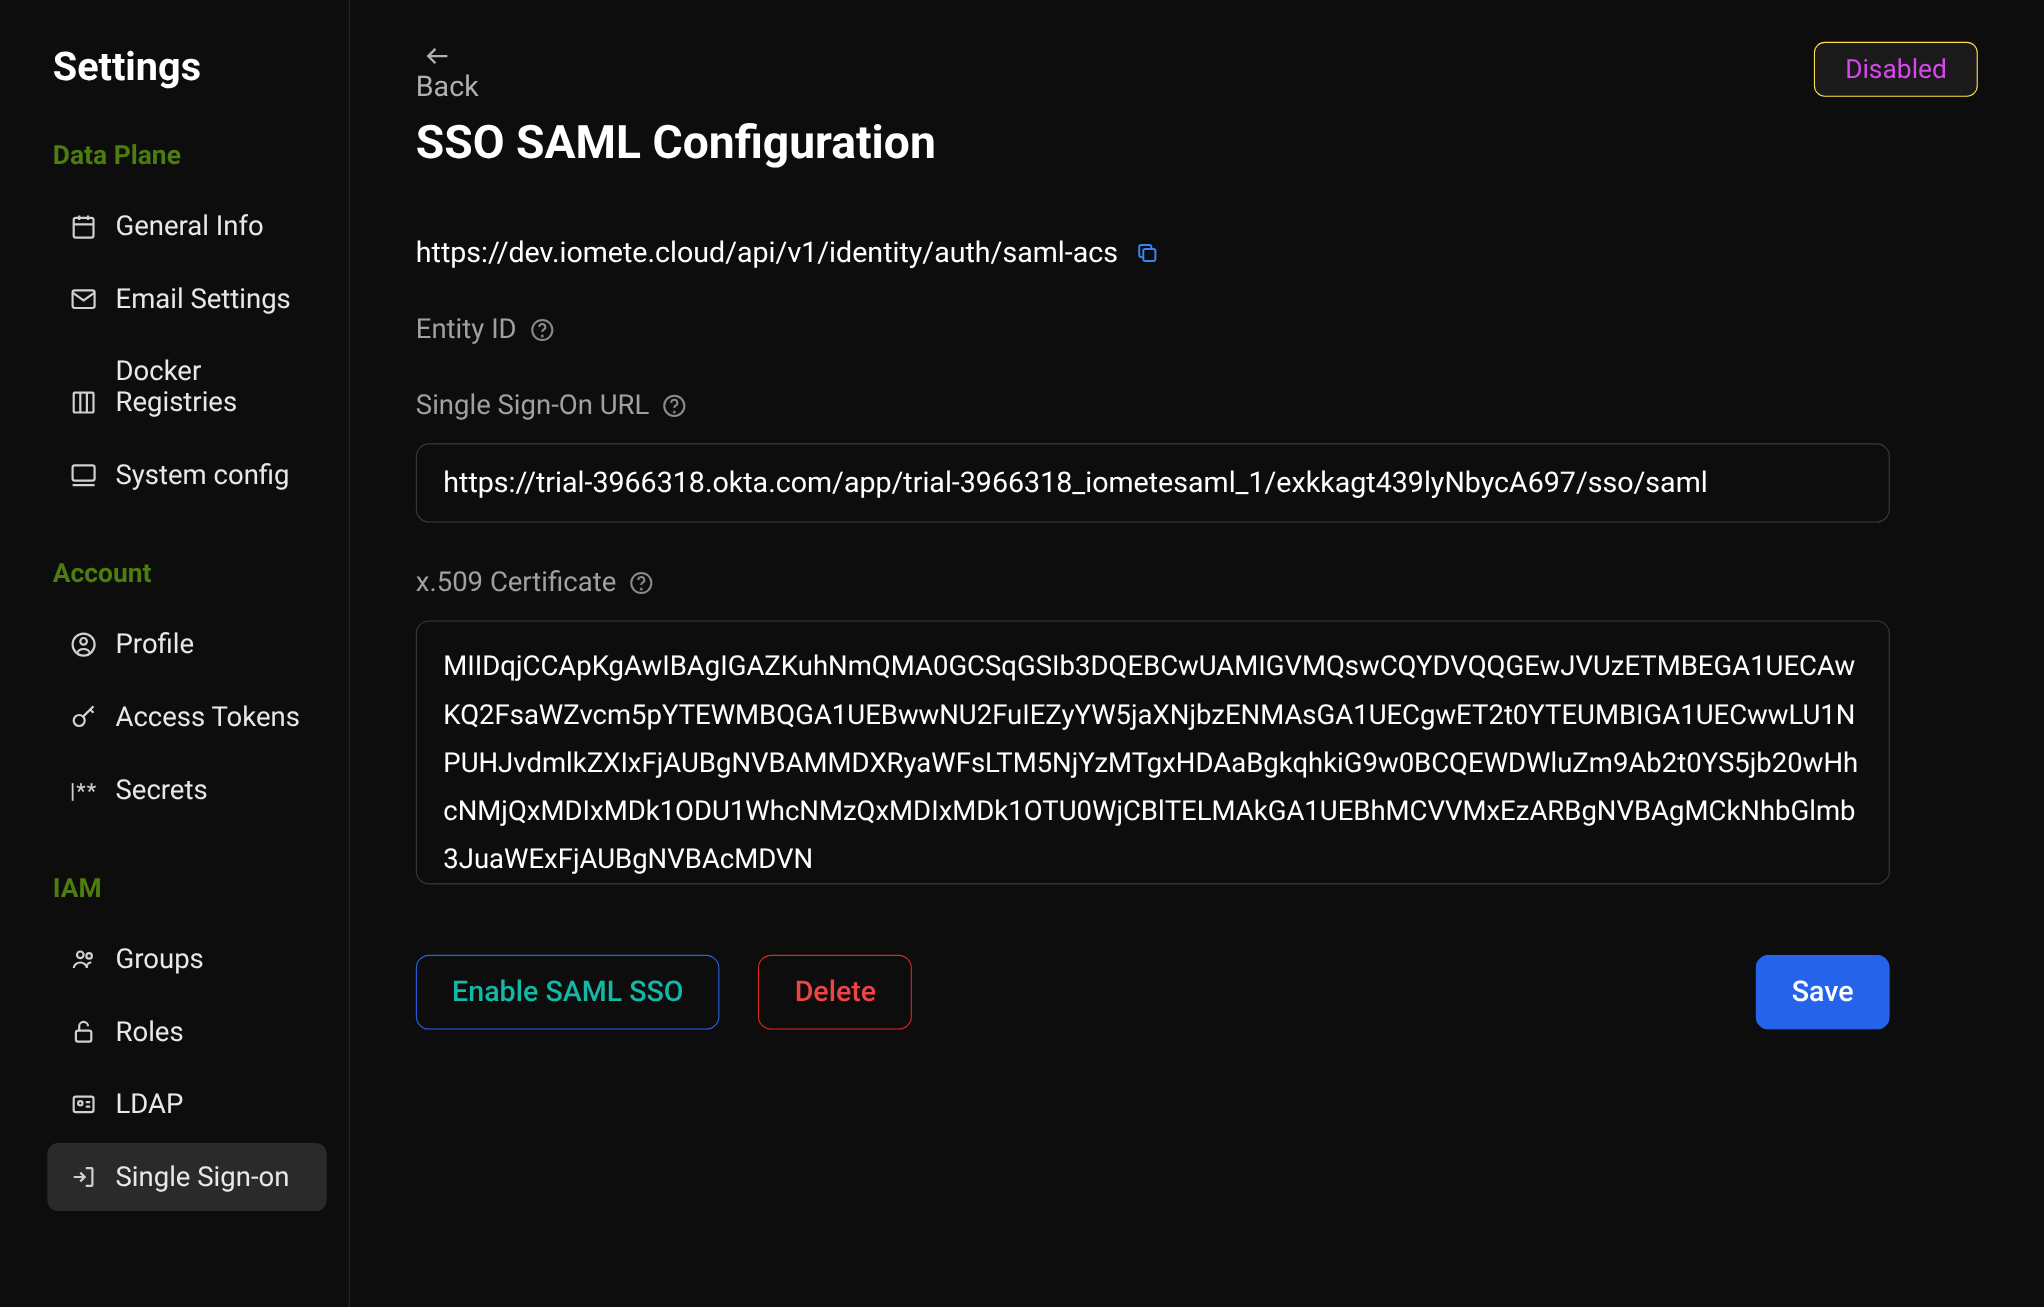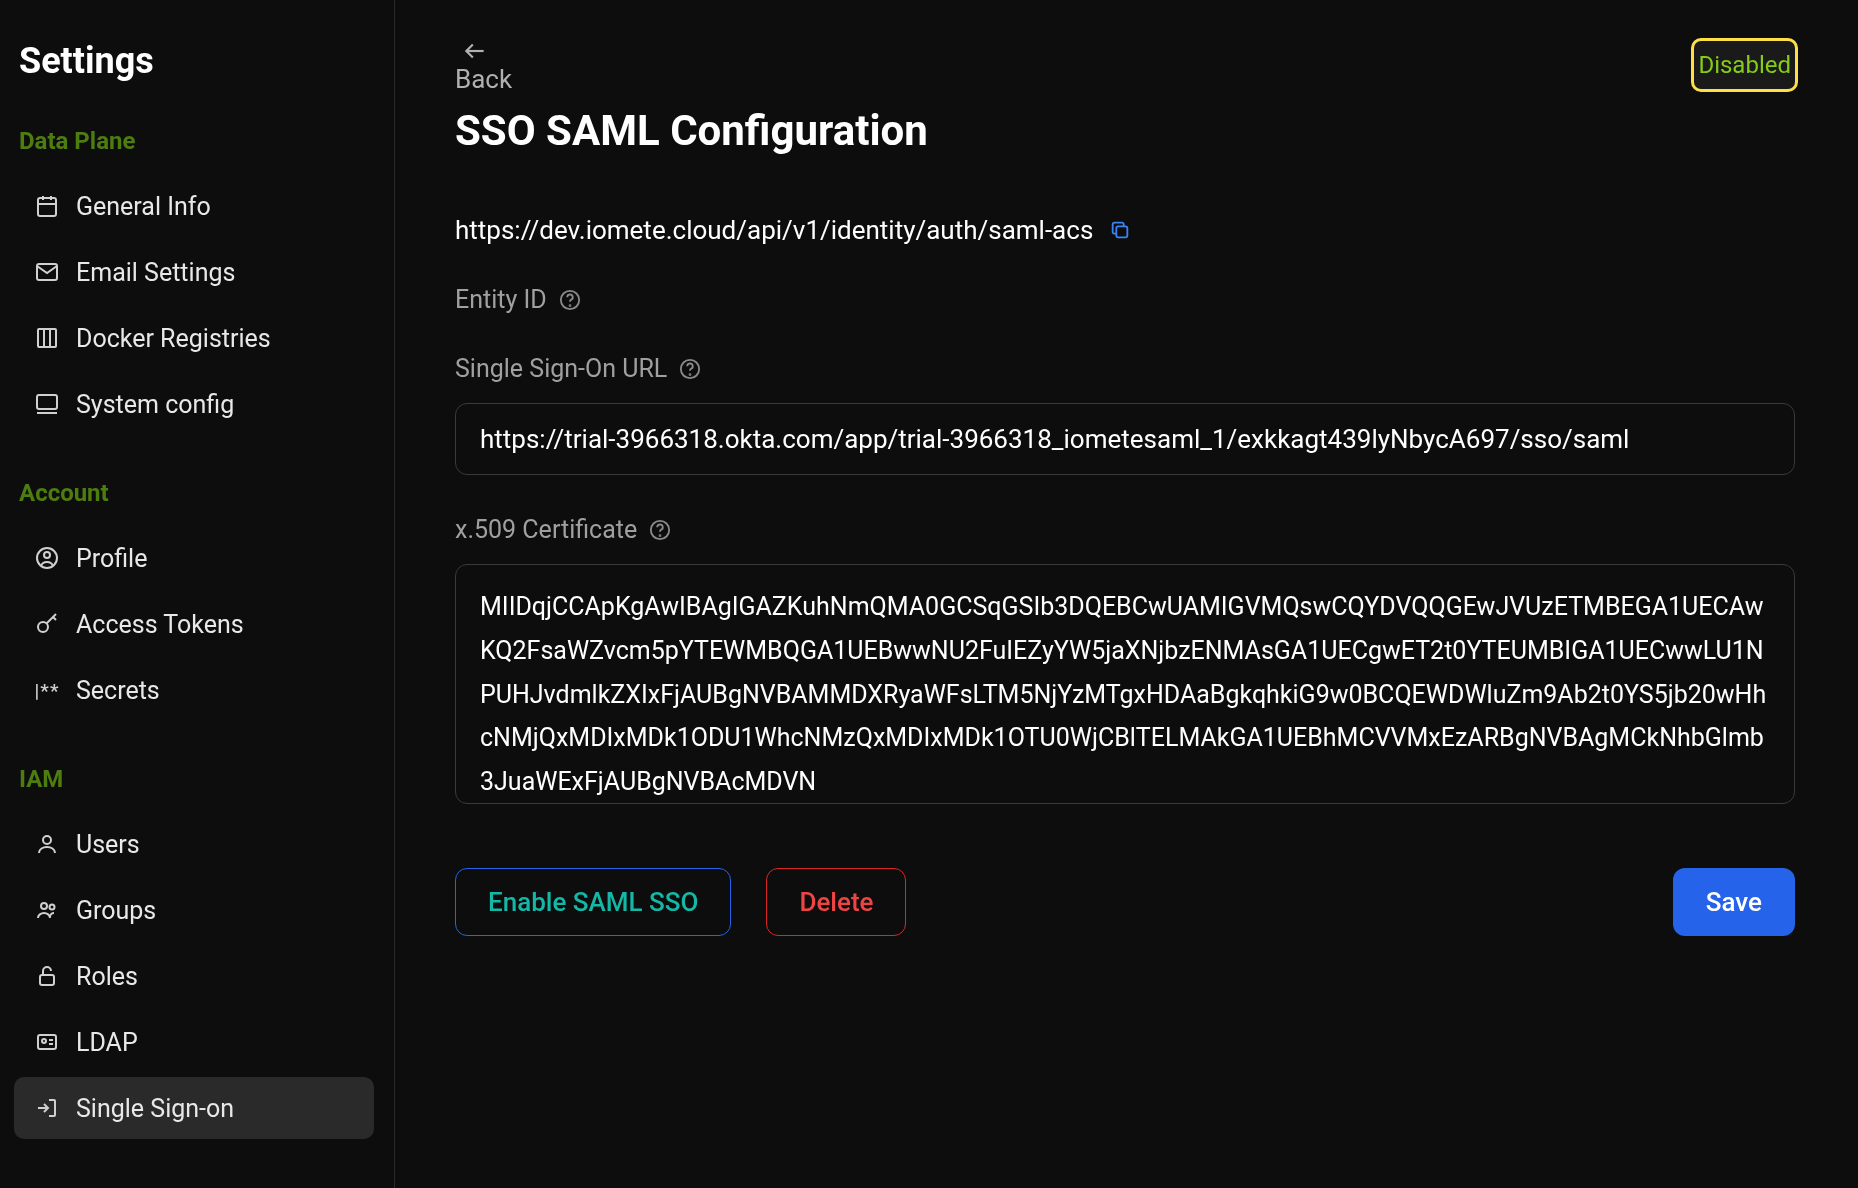--- a/index.html
+++ b/index.html
@@ -10,24 +10,24 @@
     body {
       font-family: -apple-system, BlinkMacSystemFont, "Segoe UI", Roboto, sans-serif;
       background: #0d0d0d;
       color: #e8e8e8;
       display: flex;
       width: 1858px;
       height: 1188px;
       overflow: hidden;
     }
     .sidebar {
-      width: 395px;
+      width: 318px;
       background: #0d0d0d;
       border-right: 1px solid #2a2a2a;
-      padding: 40px 20px 20px 14px;
+      padding: 40px 20px 20px 43px;
       overflow-y: auto;
     }
     .sidebar-title {
       font-size: 36px;
       font-weight: 700;
       color: #fff;
       margin-bottom: 45px;
       padding-left: 5px;
     }
     .section-label {
@@ -87,25 +87,25 @@
       margin-right: 18px;
     }
     .page-title {
       font-size: 42px;
       font-weight: 700;
       color: #fff;
       margin-bottom: 60px;
     }
     .status-badge {
       display: inline-block;
-      padding: 10px 4px;
-      border: 3px solid #fde047;
+      padding: 10px 27px;
+      border: 1px solid #fde047;
       border-radius: 10px;
       font-size: 24px;
-      color: #84cc16;
+      color: #d946ef;
       background: #1a1a1a;
     }
     .form-group {
       margin-bottom: 40px;
     }
     .form-label {
       display: flex;
       align-items: center;
       font-size: 25px;
       color: #a0a0a0;
@@ -273,29 +273,20 @@
     <span class="icon-wrap">
       <span style="color:#d0d0d0;font-size:19px;font-weight:600;letter-spacing:1px;">|**</span>
     </span>
     <span class="label">Secrets</span>
   </div>
 
   <div class="section-gap"></div>
 
   <div class="section-label">IAM</div>
 
-  <div class="nav-item">
-    <span class="icon-wrap">
-      <svg width="24" height="24" viewBox="0 0 24 24" fill="none" stroke="#d0d0d0" stroke-width="2">
-          <circle cx="12" cy="8" r="4"></circle>
-          <path d="M4 21c0-4 4-6 8-6s8 2 8 6"></path>
-        </svg>
-    </span>
-    <span class="label">Users</span>
-  </div>
 
   <div class="nav-item">
     <span class="icon-wrap">
       <svg width="24" height="24" viewBox="0 0 24 24" fill="none" stroke="#d0d0d0" stroke-width="2">
           <circle cx="9" cy="8" r="3"></circle>
           <circle cx="17" cy="9" r="2.5"></circle>
           <path d="M3 20c0-3 3-5 6-5s6 2 6 5"></path>
           <path d="M15 19c0-2.5 2-4 4-4"></path>
         </svg>
     </span>

